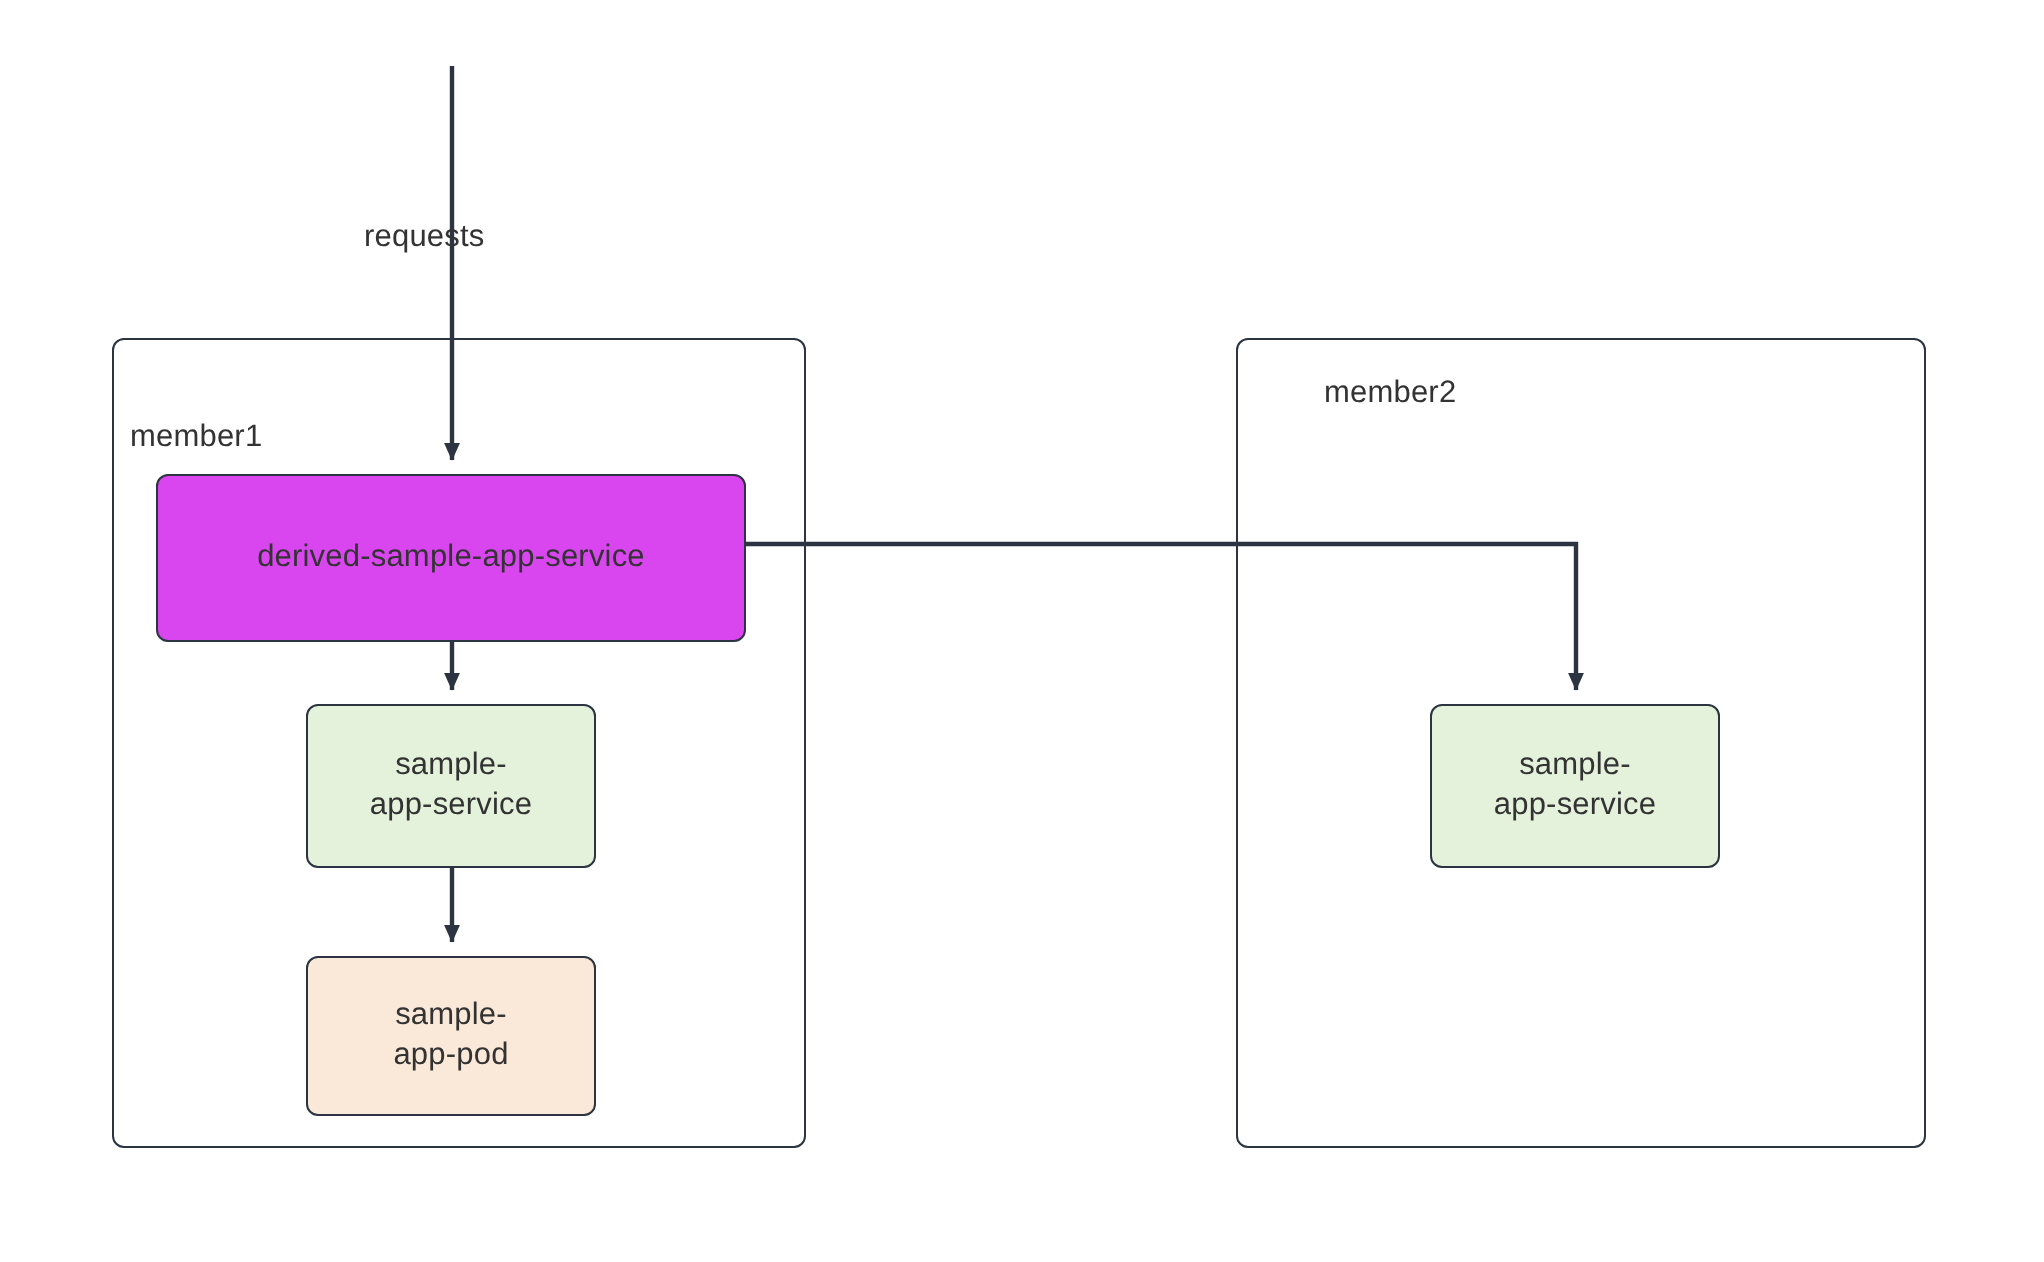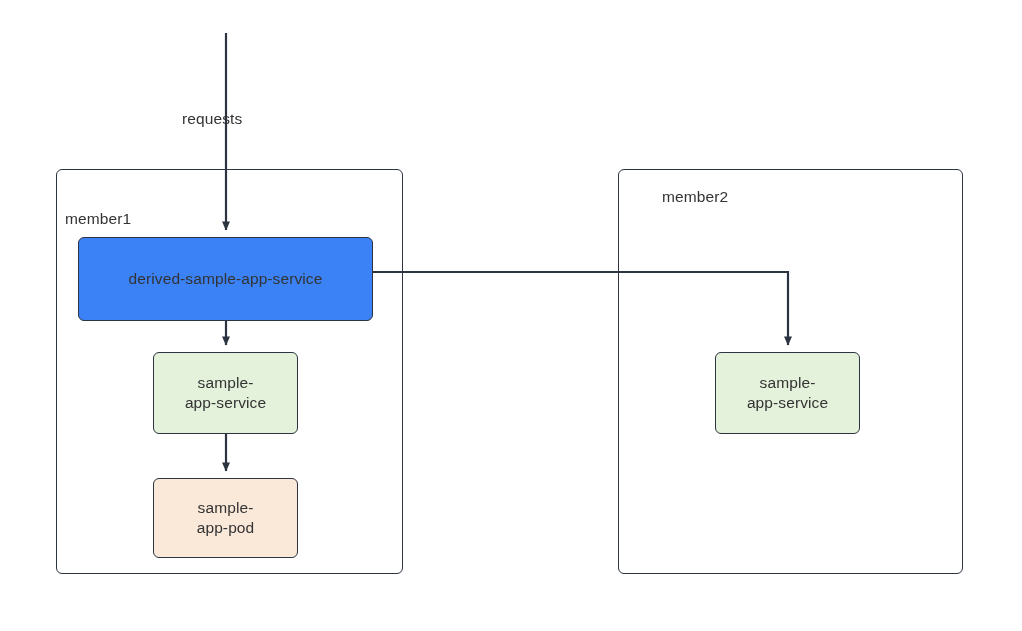--- a/index.html
+++ b/index.html
@@ -89,21 +89,21 @@
 </svg>
 
 <div class="cluster" style="left:56px; top:169px; width:347px; height:405px;"></div>
 <div class="cluster-label" style="left:65px; top:188px;margin-top:22px;">member1</div>
 
 <div class="cluster" style="left:618px; top:169px; width:345px; height:405px;"></div>
 <div class="cluster-label" style="left:662px; top:188px;">member2</div>
 
 <div class="edge-label" style="left:182px; top:110px;">requests</div>
 
-<div class="node" style="left:78px; top:237px; width:295px; height:84px; background:#3b82f6;">
+<div class="node" style="left:78px; top:237px; width:295px; height:84px; background:#d946ef;">
   <span class="node-text">derived-sample-app-service</span>
 </div>
 
 <div class="node" style="left:153px; top:352px; width:145px; height:82px; background:#e4f2dc;">
   <span class="node-text">sample-
 app-service</span>
 </div>
 
 <div class="node" style="left:153px; top:478px; width:145px; height:80px; background:#fae9d9;">
   <span class="node-text">sample-

